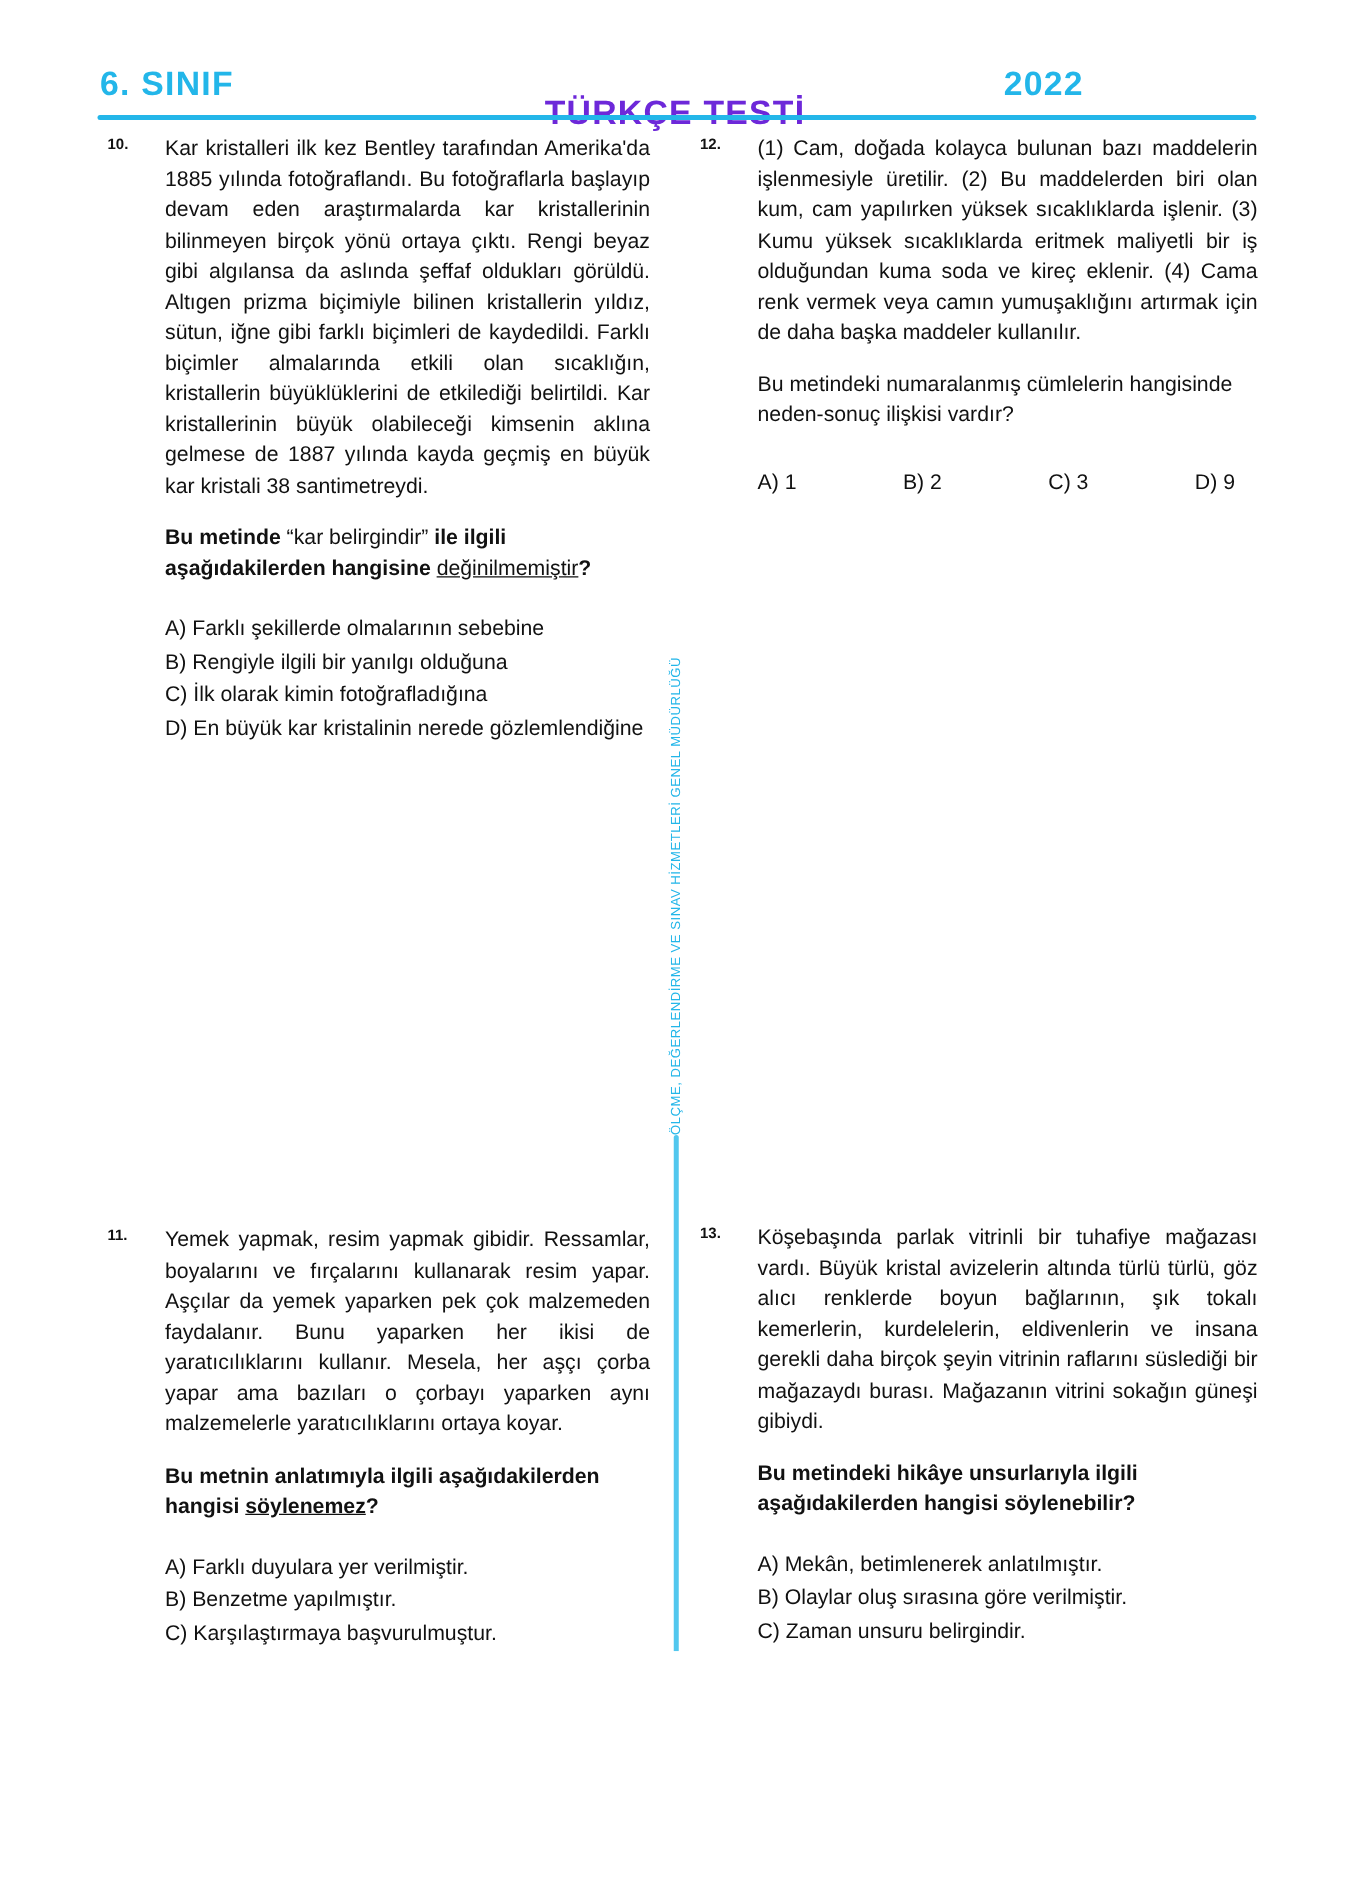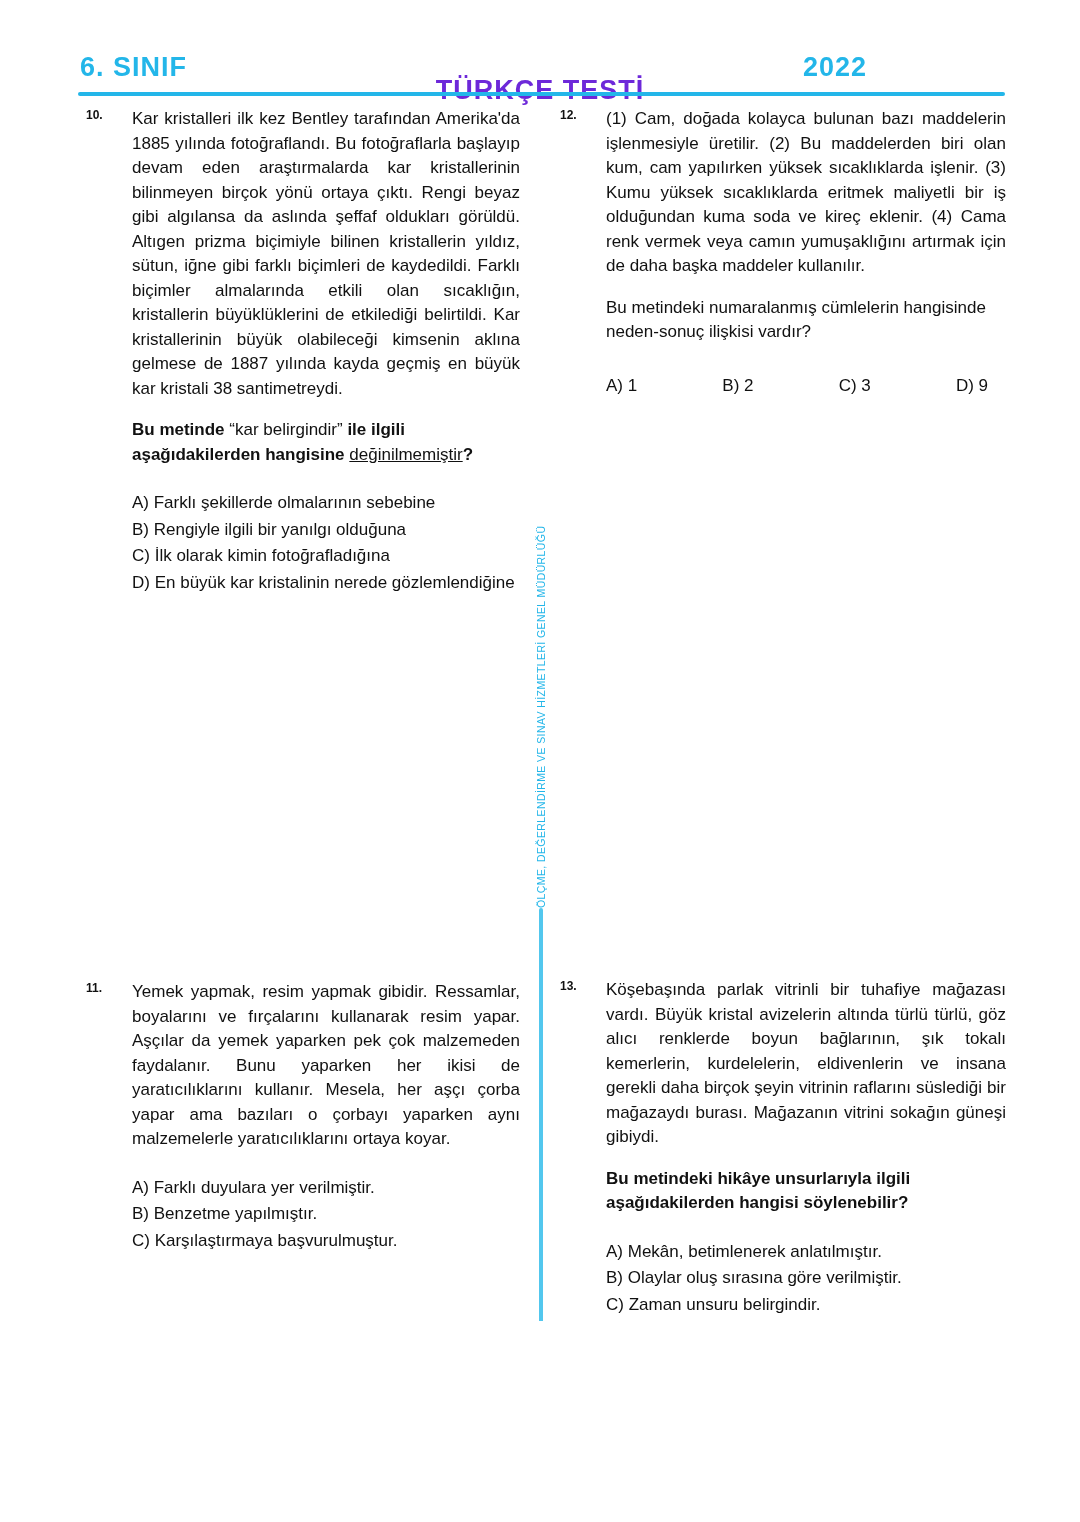--- a/index.html
+++ b/index.html
@@ -104,20 +104,21 @@
         </div>
       </div>
     </div>
   </section>
 
   <section class="question" style="top:980px;left:86px;width:434px;">
     <div class="q-row">
       <div class="q-num">11.</div>
       <div class="q-body">
         <p class="passage">Yemek yapmak, resim yapmak gibidir. Ressamlar, boyalarını ve fırçalarını kullanarak resim yapar. Aşçılar da yemek yaparken pek çok malzemeden faydalanır. Bunu yaparken her ikisi de yaratıcılıklarını kullanır. Mesela, her aşçı çorba yapar ama bazıları o çorbayı yaparken aynı malzemelerle yaratıcılıklarını ortaya koyar.</p>
+        <p class="stem"><span style="font-weight: 700;">Bu metnin anlatımıyla ilgili aşağıdakilerden hangisi </span><span style="font-weight: 700; text-decoration: underline;">söylenemez</span><span style="font-weight: 700;">?</span></p>
         <div class="options">
           <div class="option">A) Farklı duyulara yer verilmiştir.</div>
           <div class="option">B) Benzetme yapılmıştır.</div>
           <div class="option">C) Karşılaştırmaya başvurulmuştur.</div>
         </div>
       </div>
     </div>
   </section>
 
   <section class="question" style="top:978px;left:560px;width:446px;">

